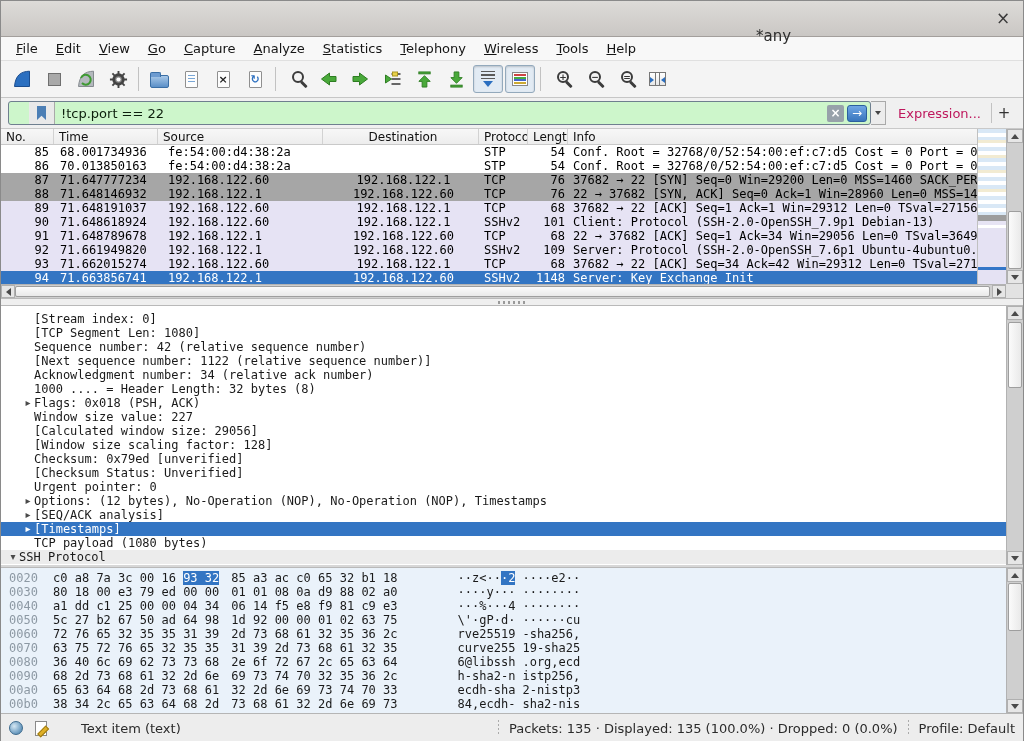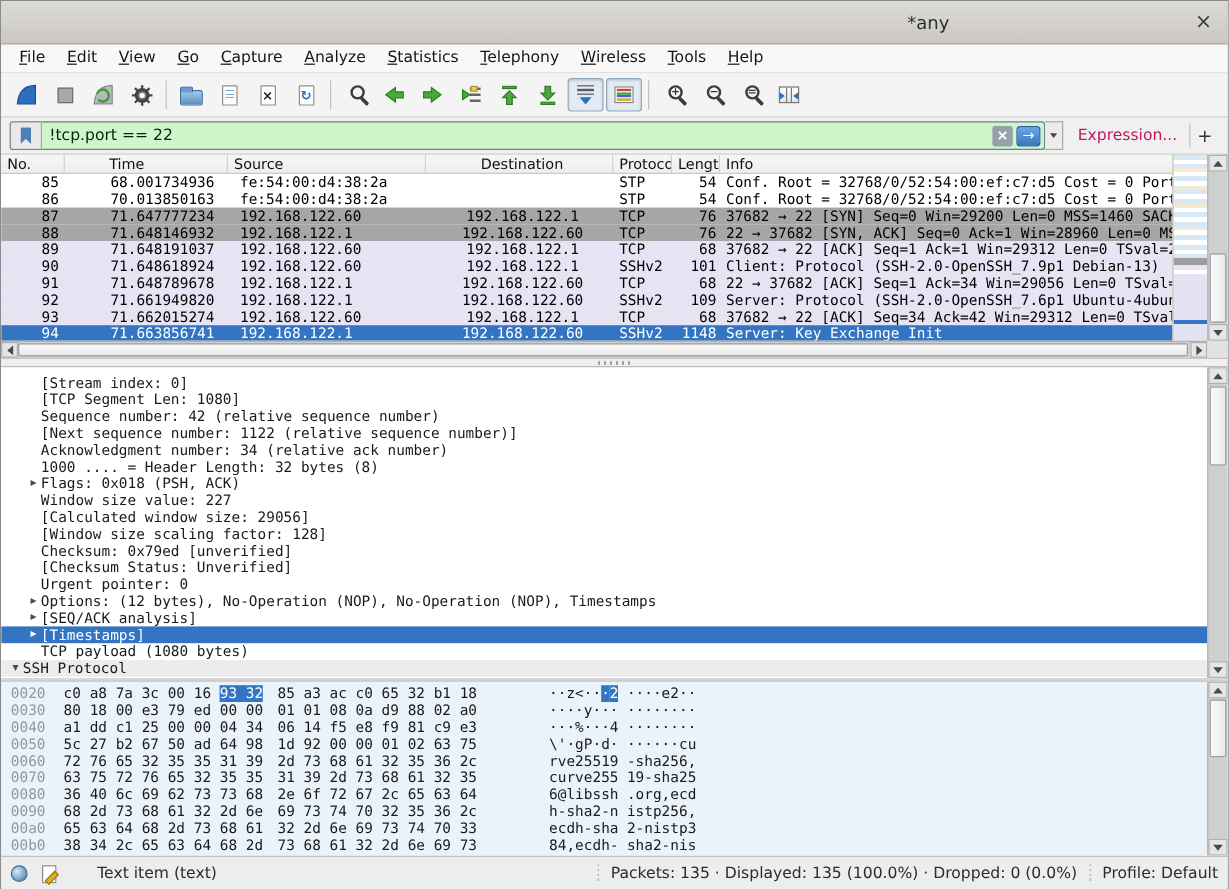--- a/index.html
+++ b/index.html
@@ -3,21 +3,21 @@
 <meta charset="utf-8">
 <style>
   * { margin:0; padding:0; box-sizing:border-box; }
   html,body { width:1024px; height:741px; overflow:hidden; }
   body { font-family:"DejaVu Sans","Liberation Sans",sans-serif; background:#d6d6d6; color:#1a1a1a; }
   .mono { font-family:"DejaVu Sans Mono","Liberation Mono",monospace; }
   #win { width:1024px; height:741px; display:flex; flex-direction:column; border:1px solid #8a8a8a; background:#f2f2f2; }
 
   
   .titlebar { height:36px; flex:0 0 36px; background:linear-gradient(#dddbd8,#cac7c4); border-bottom:1px solid #a39f9c; position:relative; }
-  .title-text { position:absolute; left:755px; top:9px; font-size:15px; color:#2e2e2e; }
+  .title-text { position:absolute; left:755px; top:26px; font-size:15px; color:#2e2e2e; }
   .close-btn { position:absolute; right:10px; top:7px; width:20px; height:20px; display:flex; align-items:center; justify-content:center; font-size:17px; color:#3a3a3a; cursor:default; }
 
   
   .menubar { height:24px; flex:0 0 24px; background:#f8f8f8; display:flex; align-items:center; padding-left:6px; border-bottom:1px solid #e0e0e0; }
   .menu-item { padding:2px 9px; font-size:13px; color:#151515; }
   .menu-item .u { text-decoration:underline; }
 
   
   .toolbar { height:37px; flex:0 0 37px; background:#f4f4f4; border-bottom:1px solid #c6c6c6; display:flex; align-items:center; padding-left:5px; }
   .tbtn { width:30px; height:28px; display:flex; align-items:center; justify-content:center; border:1px solid transparent; border-radius:3px; margin:0 1px; position:relative; }
@@ -40,38 +40,38 @@
   .colico i { display:block; height:2px; }
   .tblico { width:17px; height:14px; border:1px solid #777; background:linear-gradient(#ffffff,#e7e7e7); position:relative; }
   .tblico::before,.tblico::after { content:''; position:absolute; top:0; bottom:0; width:1px; background:#777; }
   .tblico::before { left:5px; } .tblico::after { right:5px; }
   .tblico .bl,.tblico .br { position:absolute; top:4px; width:0; height:0; border-top:3px solid transparent; border-bottom:3px solid transparent; }
   .tblico .bl { left:0; border-left:4px solid #2b6fc0; }
   .tblico .br { right:0; border-right:4px solid #2b6fc0; }
 
   
   .filterbar { height:31px; flex:0 0 31px; background:#f0f0f0; border-bottom:1px solid #c9c9c9; display:flex; align-items:center; padding:0 7px; }
-  .fwrap { flex:1; display:flex; align-items:stretch; border:1px solid #6f7f8f; border-radius:3px; background:#cdf6cb; overflow:hidden; height:24px; }
+  .fwrap { flex:1; display:flex; align-items:stretch; border:1px solid #6f7f8f; border-radius:3px; background:#cdf6cb; overflow:hidden; height:24px;padding-left:20px; }
   .bmbtn { width:26px; background:#e9e9e9; border-right:1px solid #a9a9a9; display:flex; align-items:center; justify-content:center; }
   .bmark { width:9px; height:14px; background:#4c7fb5; clip-path:polygon(0 0,100% 0,100% 100%,50% 70%,0 100%); }
   .fval { flex:1; display:flex; align-items:center; padding-left:6px; font-size:13px; color:#0d1f0d; }
   .clrbtn { width:17px; height:17px; align-self:center; margin-right:3px; background:#97a1aa; border-radius:2px; color:#fff; font-weight:bold; font-size:12px; display:flex; align-items:center; justify-content:center; }
   .appbtn { width:20px; height:17px; align-self:center; margin-right:3px; background:linear-gradient(#6fa6e4,#3a76bd); border:1px solid #2b5f9e; border-radius:3px; color:#fff; font-size:12px; display:flex; align-items:center; justify-content:center; }
   .caretbtn { width:15px; height:24px; border:1px solid #a9a9a9; border-left:none; background:#ececec; display:flex; align-items:center; justify-content:center; }
   .dtri-s { width:0; height:0; border-left:3.5px solid transparent; border-right:3.5px solid transparent; border-top:4.5px solid #444; }
   .expr-label { margin:0 10px 0 12px; font-size:13px; color:#be185d; }
   .fsep { width:1px; height:20px; background:#c2c2c2; }
   .plus-btn { width:24px; text-align:center; font-size:15px; color:#333; }
 
   
   .plist { position:relative; flex:0 0 170px; height:170px; background:#fef9c3; border-bottom:1px solid #b9b9b9; }
   .pl-clip { position:absolute; left:0; top:0; right:46px; bottom:14px; overflow:hidden; }
   .pl-header { display:flex; height:16px; background:linear-gradient(#f7f7f7,#ededed); border-bottom:1px solid #c9c9c9; font-size:12px; color:#111; width:1003px; }
   .hcell { border-right:1px solid #d2d2d2; padding:1px 0 0 5px; overflow:hidden; white-space:nowrap; flex:0 0 auto; }
-  .c0{width:53px;} .c1{width:104px;margin-left:32px;} .c2{width:165px;} .c3{width:156px;text-align:center;} .c4{width:49px;} .c5{width:40px;} .c6{width:436px; border-right:none;}
+  .c0{width:53px;} .c1{width:104px;} .c2{width:165px;} .c3{width:156px;text-align:center;} .c4{width:49px;} .c5{width:40px;} .c6{width:436px; border-right:none;}
   .prow { display:flex; height:14px; font-size:12px; line-height:14px; white-space:nowrap; width:1003px; }
   .prow .cell { overflow:hidden; flex:0 0 auto; padding-left:5px; }
   .prow .cell.c0 { text-align:right; padding:0 5px 0 0; }
   .prow .cell.c1 { padding-left:6px; }
   .prow .cell.c2 { padding-left:10px; }
   .prow .cell.c5 { text-align:right; padding:0 3px 0 0; }
   .prow.stp { background:#ffffff; color:#000; }
   .prow.syn { background:#a6a6a6; color:#000; }
   .prow.tcp { background:#e6e3f4; color:#000; }
   .prow.selected { background:#3375c3; color:#fff; }

